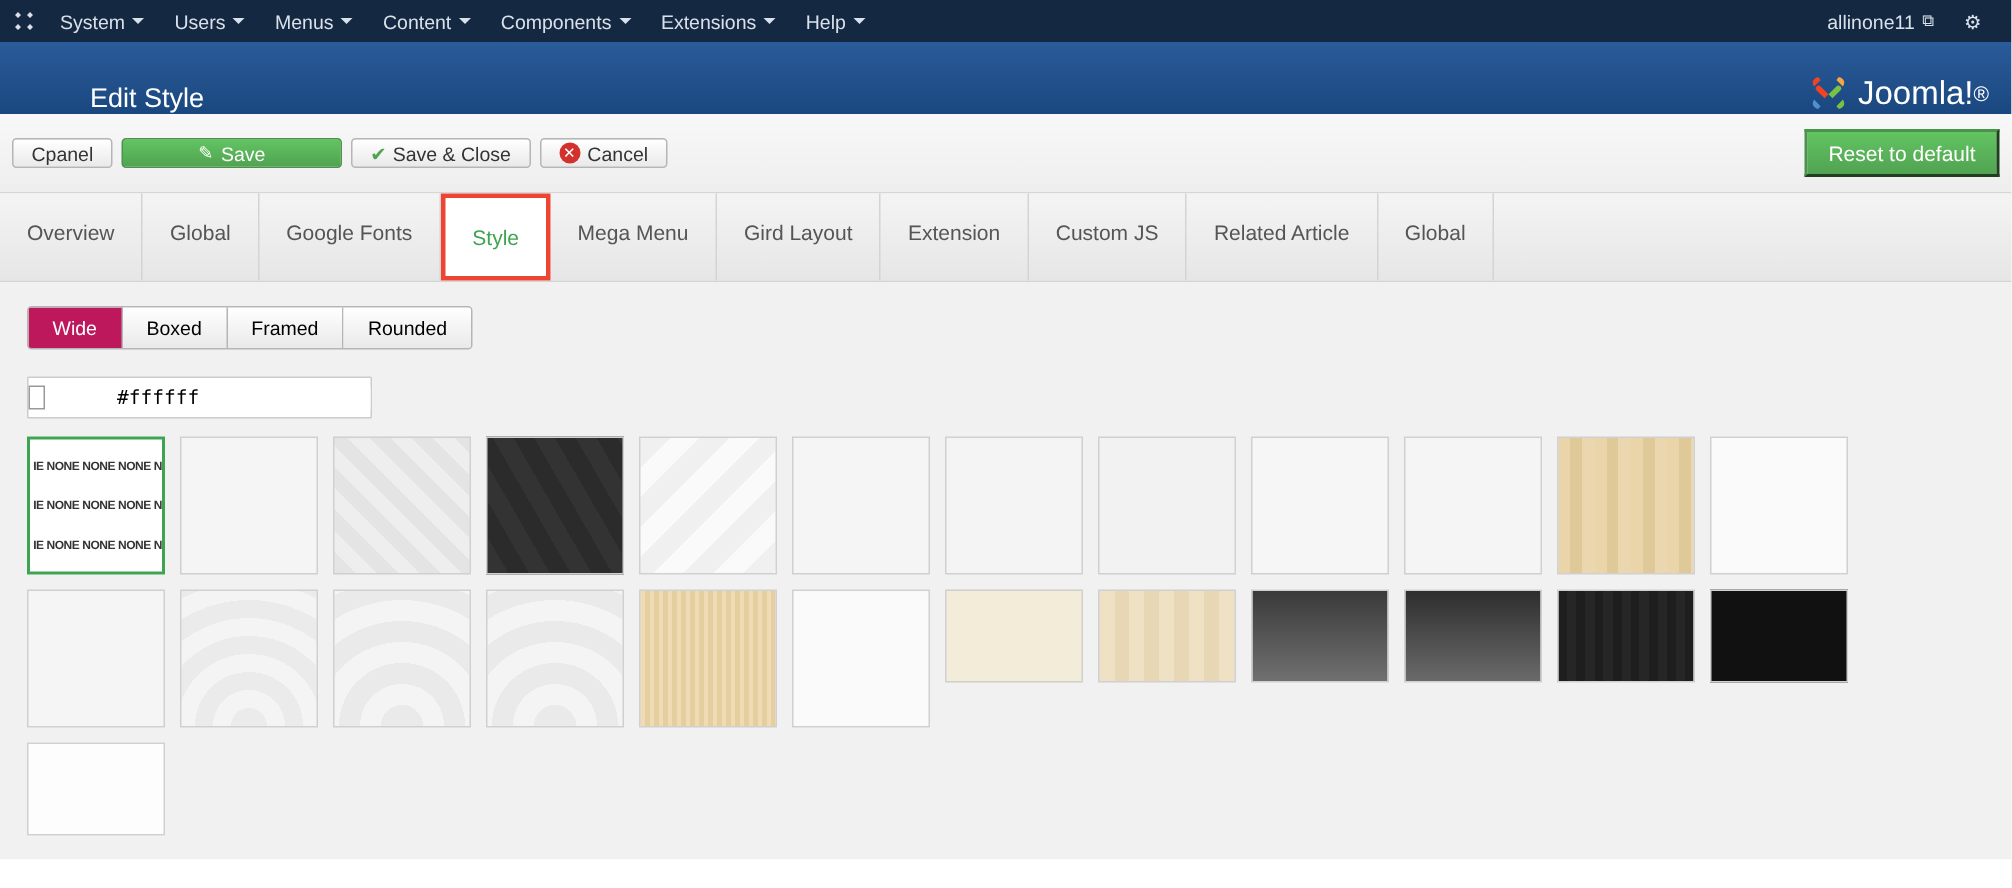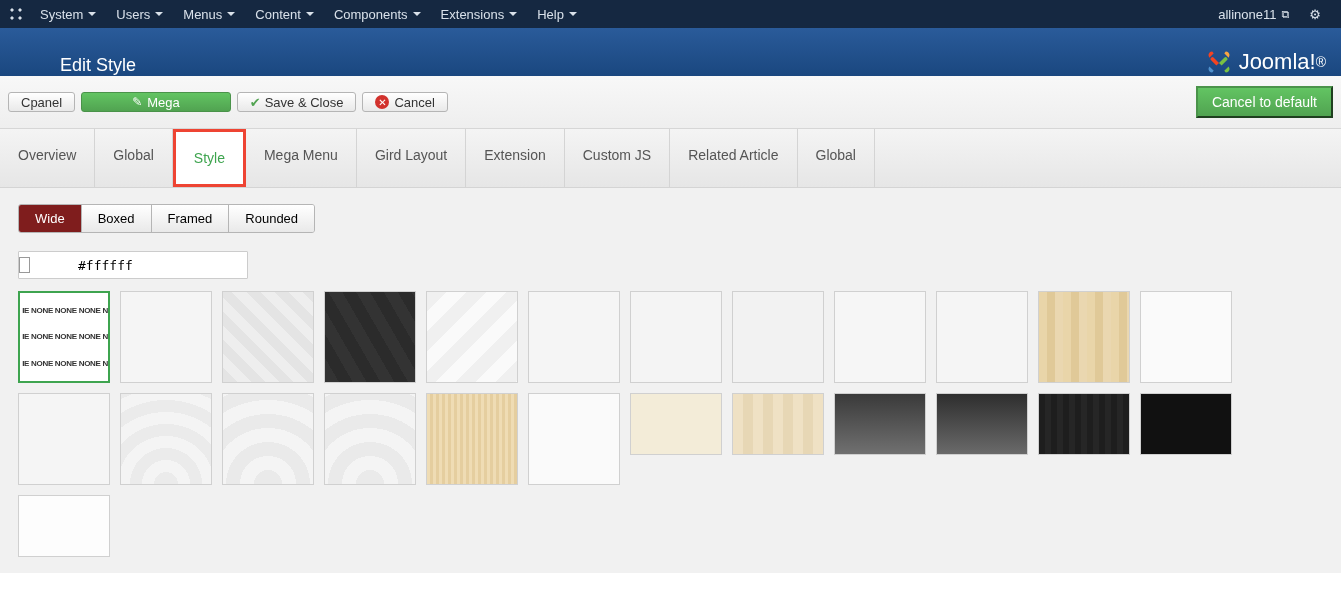--- a/index.html
+++ b/index.html
@@ -40,21 +40,21 @@
 
 
 .content { display: flex; }
 .left-col { width: 378px; border-right: 1px solid #e5e5e5; }
 .left-col .label-row { text-align: right; padding: 22px 20px 10px 0; font-size: 15px; color: #333; }
 .right-col { flex: 1; padding: 16px 18px; background: #f1f1f1; }
 
 .btn-group { display: inline-flex; border: 1px solid #b5b5b5; border-radius: 3px; overflow: hidden; margin-bottom: 18px; }
 .btn-group .bg-btn { padding: 6px 16px; background: linear-gradient(#fff, #e9e9e9); cursor: pointer; font-size: 13px; border-right: 1px solid #b5b5b5; }
 .btn-group .bg-btn:last-child { border-right: none; }
-.btn-group .bg-btn.active { background: #7f1d1d; color: #fff; }
+.btn-group .bg-btn.active { background: #be185d; color: #fff; }
 
 .color-input-wrap { display: flex; align-items: center; background: #fff; border: 1px solid #ccc; border-radius: 1px; width: 230px; height: 28px; padding: 2px 0; margin-bottom: 12px; gap: 40px; }
 .color-swatch { width: 16px; height: 16px; border: 1px solid #999; margin-right: 8px; background: #fff; }
 .color-input { border: none; outline: none; font-family: monospace; font-size: 13px; flex: 1; }
 
 .pattern-grid { display: flex; flex-wrap: wrap; gap: 10px; }
 .pattern { width: 92px; height: 92px; border: 1px solid #d0d0d0; cursor: pointer; background: #f5f5f5; position: relative; overflow: hidden; }
 .pattern.selected { border: 2px solid #3ea44f; }
 .pattern.none { background: #fff; display: flex; flex-direction: column; justify-content: space-around; padding: 4px 0; text-align: right; }
 .pattern.none .nline { font-size: 8px; color: #333; white-space: nowrap; font-weight: bold; letter-spacing: -0.3px; }
@@ -152,37 +152,38 @@
       <span style="font-size:14px;vertical-align:super;">®</span>
   </div>
 </div>
 
 <div class="toolbar">
   <button class="btn">
       <span>Cpanel</span>
     </button>
   <button class="btn btn-green">
       <span class="icon">✎</span>
-      <span>Mega</span>
+      <span>Save</span>
     </button>
   <button class="btn">
       <span class="check-icon">✔</span>
       <span>Save &amp; Close</span>
     </button>
   <button class="btn btn-cancel">
       <span class="icon-circle">✕</span>
       <span>Cancel</span>
     </button>
   <div class="spacer"></div>
-  <button class="btn-reset"><span>Cancel to default</span></button>
+  <button class="btn-reset"><span>Reset to default</span></button>
 </div>
 
 <div class="tabs-bar" id="tabs-bar">
     <div class="tab">Overview</div>
     <div class="tab">Global</div>
+    <div class="tab">Google Fonts</div>
     <div class="tab active highlighted">Style</div>
     <div class="tab">Mega Menu</div>
     <div class="tab">Gird Layout</div>
     <div class="tab">Extension</div>
     <div class="tab">Custom JS</div>
     <div class="tab">Related Article</div>
     <div class="tab">Global</div>
   </div>
 
 <div class="content">

